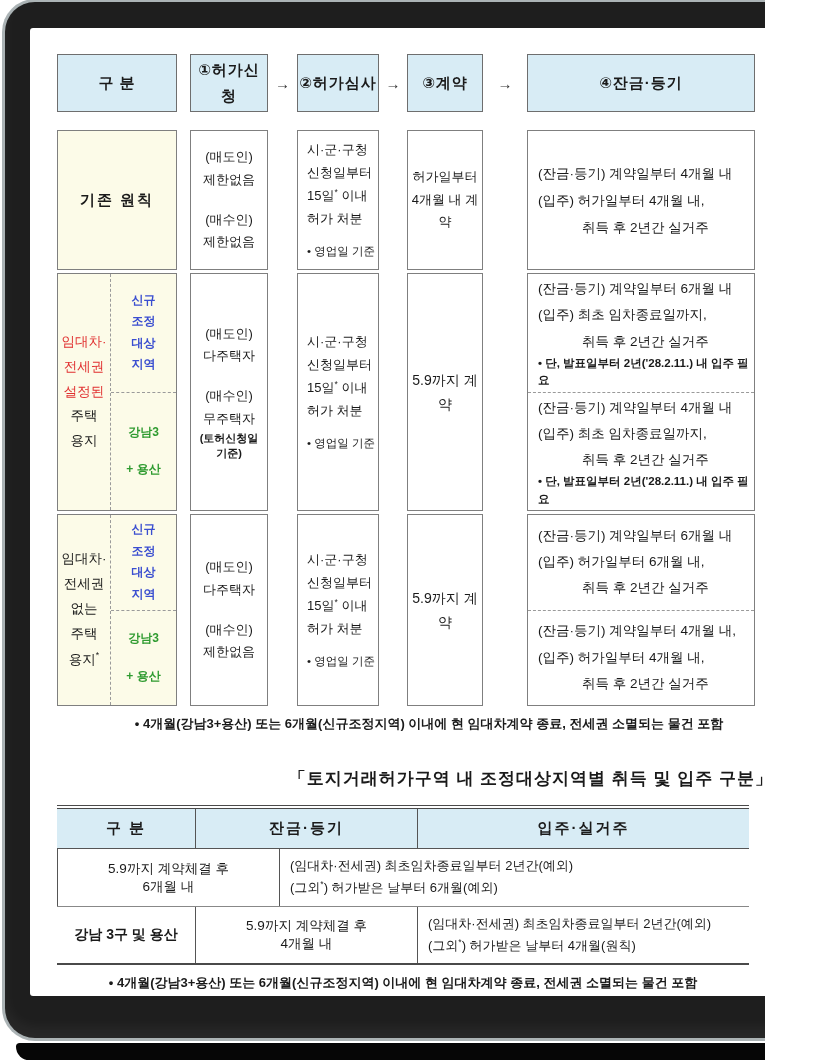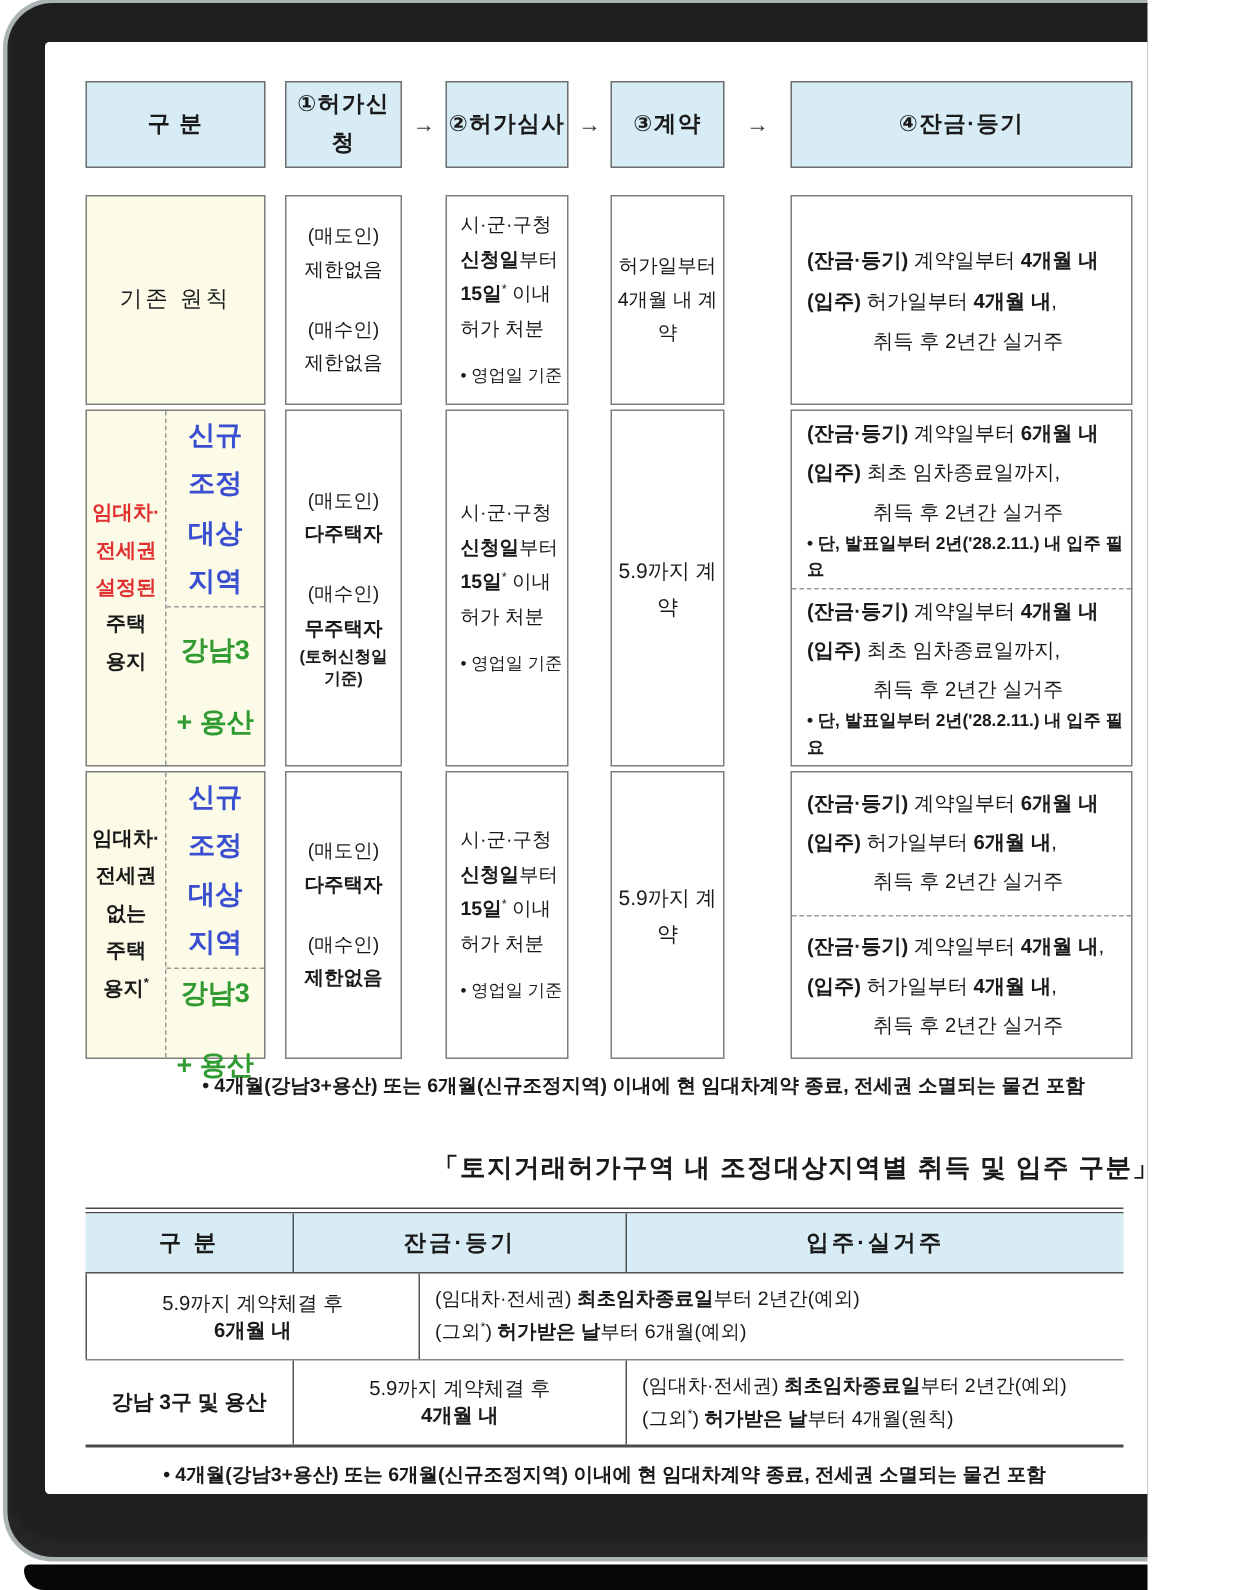--- a/index.html
+++ b/index.html
@@ -22,37 +22,37 @@
   .s0{width:13px}.s1{width:29px}.s2{width:28px}.s3{width:44px}
 
   .cell { border:1.5px solid #7f7f7f; background:#fff; display:flex; flex-direction:column;
           align-items:center; justify-content:center; text-align:center; font-size:13px; line-height:1.75; }
   .ycell{ background:#fcfbe8; }
   .hdr  { background:#d8ecf5; font-weight:bold; font-size:15px; border-color:#6e6e6e; letter-spacing:1px; }
 
   .head-row{ height:58px; margin-bottom:18px; }
   .trow { margin-bottom:3px; }
 
-  .cat-big { font-weight:normal; font-size:15px; letter-spacing:2px; }
+  .cat-big { font-weight:bold; font-size:15px; letter-spacing:2px; }
 
   .apply-block + .apply-block { margin-top:17px; }
   .small-note { font-size:11px; font-weight:bold; line-height:1.4; }
 
   .review { align-items:flex-start; text-align:center; padding-left:9px; }
   .review .note { font-size:11.5px; margin-top:10px; }
 
   .pay { align-items:flex-start; text-align:left; padding-left:10px; font-size:13.5px; line-height:2.0; }
   .pay .indent { padding-left:44px; }
 
   .group { flex-direction:row; align-items:stretch; padding:0; }
   .g-left { width:52px; display:flex; flex-direction:column; justify-content:center; align-items:center;
             font-weight:bold; font-size:13.5px; line-height:1.85; }
   .g-right{ flex:1; border-left:1.5px dashed #9a9a9a; display:flex; flex-direction:column; }
   .g-sub  { flex:1; display:flex; flex-direction:column; justify-content:center; align-items:center;
-            font-weight:bold; font-size:18px; line-height:1.8; }
+            font-weight:bold; font-size:12px; line-height:1.8; }
   .g-sub + .g-sub { border-top:1.5px dashed #9a9a9a;gap:16px; }
   .tblue { color:#3a4ed0; }
   .tgreen{ color:#2f9b30; }
 
   .paygroup { flex-direction:column; align-items:stretch; padding:0; }
   .pay-sec { flex:1; display:flex; flex-direction:column; justify-content:center; align-items:flex-start;
              text-align:left; padding-left:10px; font-size:13.5px; line-height:1.95; }
   .pay-sec + .pay-sec { border-top:1.5px dashed #9a9a9a; }
   .pay-sec .indent { padding-left:44px; }
   .pay-sec .pnote { font-size:11.5px; font-weight:bold; line-height:1.5; margin-top:0; }
@@ -68,21 +68,21 @@
   .t2-body { height:57px; }
   .t2-body + .t2-body { border-top:1px solid #888; }
   .t2c { display:flex; flex-direction:column; justify-content:center; align-items:center; text-align:center; font-size:13.5px; }
   .t2c1{ width:138px; } .t2c2{ width:222px; } .t2c3{ flex:1; }
   .t2c2, .t2c3 { border-left:1.2px solid #555; }
   .t2cat { font-weight:bold; font-size:14px; }
   .t2move { align-items:flex-start; padding-left:10px; line-height:1.7; font-size:13px; }
 
   .footnote2 { margin-top:9px; width:692px; text-align:center; font-weight:bold; font-size:13px; }
 
-  .b { font-weight:bold; }
+  .b { font-weight:normal; }
   .sup { vertical-align:super; font-size:0.65em; }
 </style>
 </head>
 <body>
 
 <div class="canvas">
   <div class="frame"></div>
   <div class="bottom-bar"></div>
 
   <div class="page">

